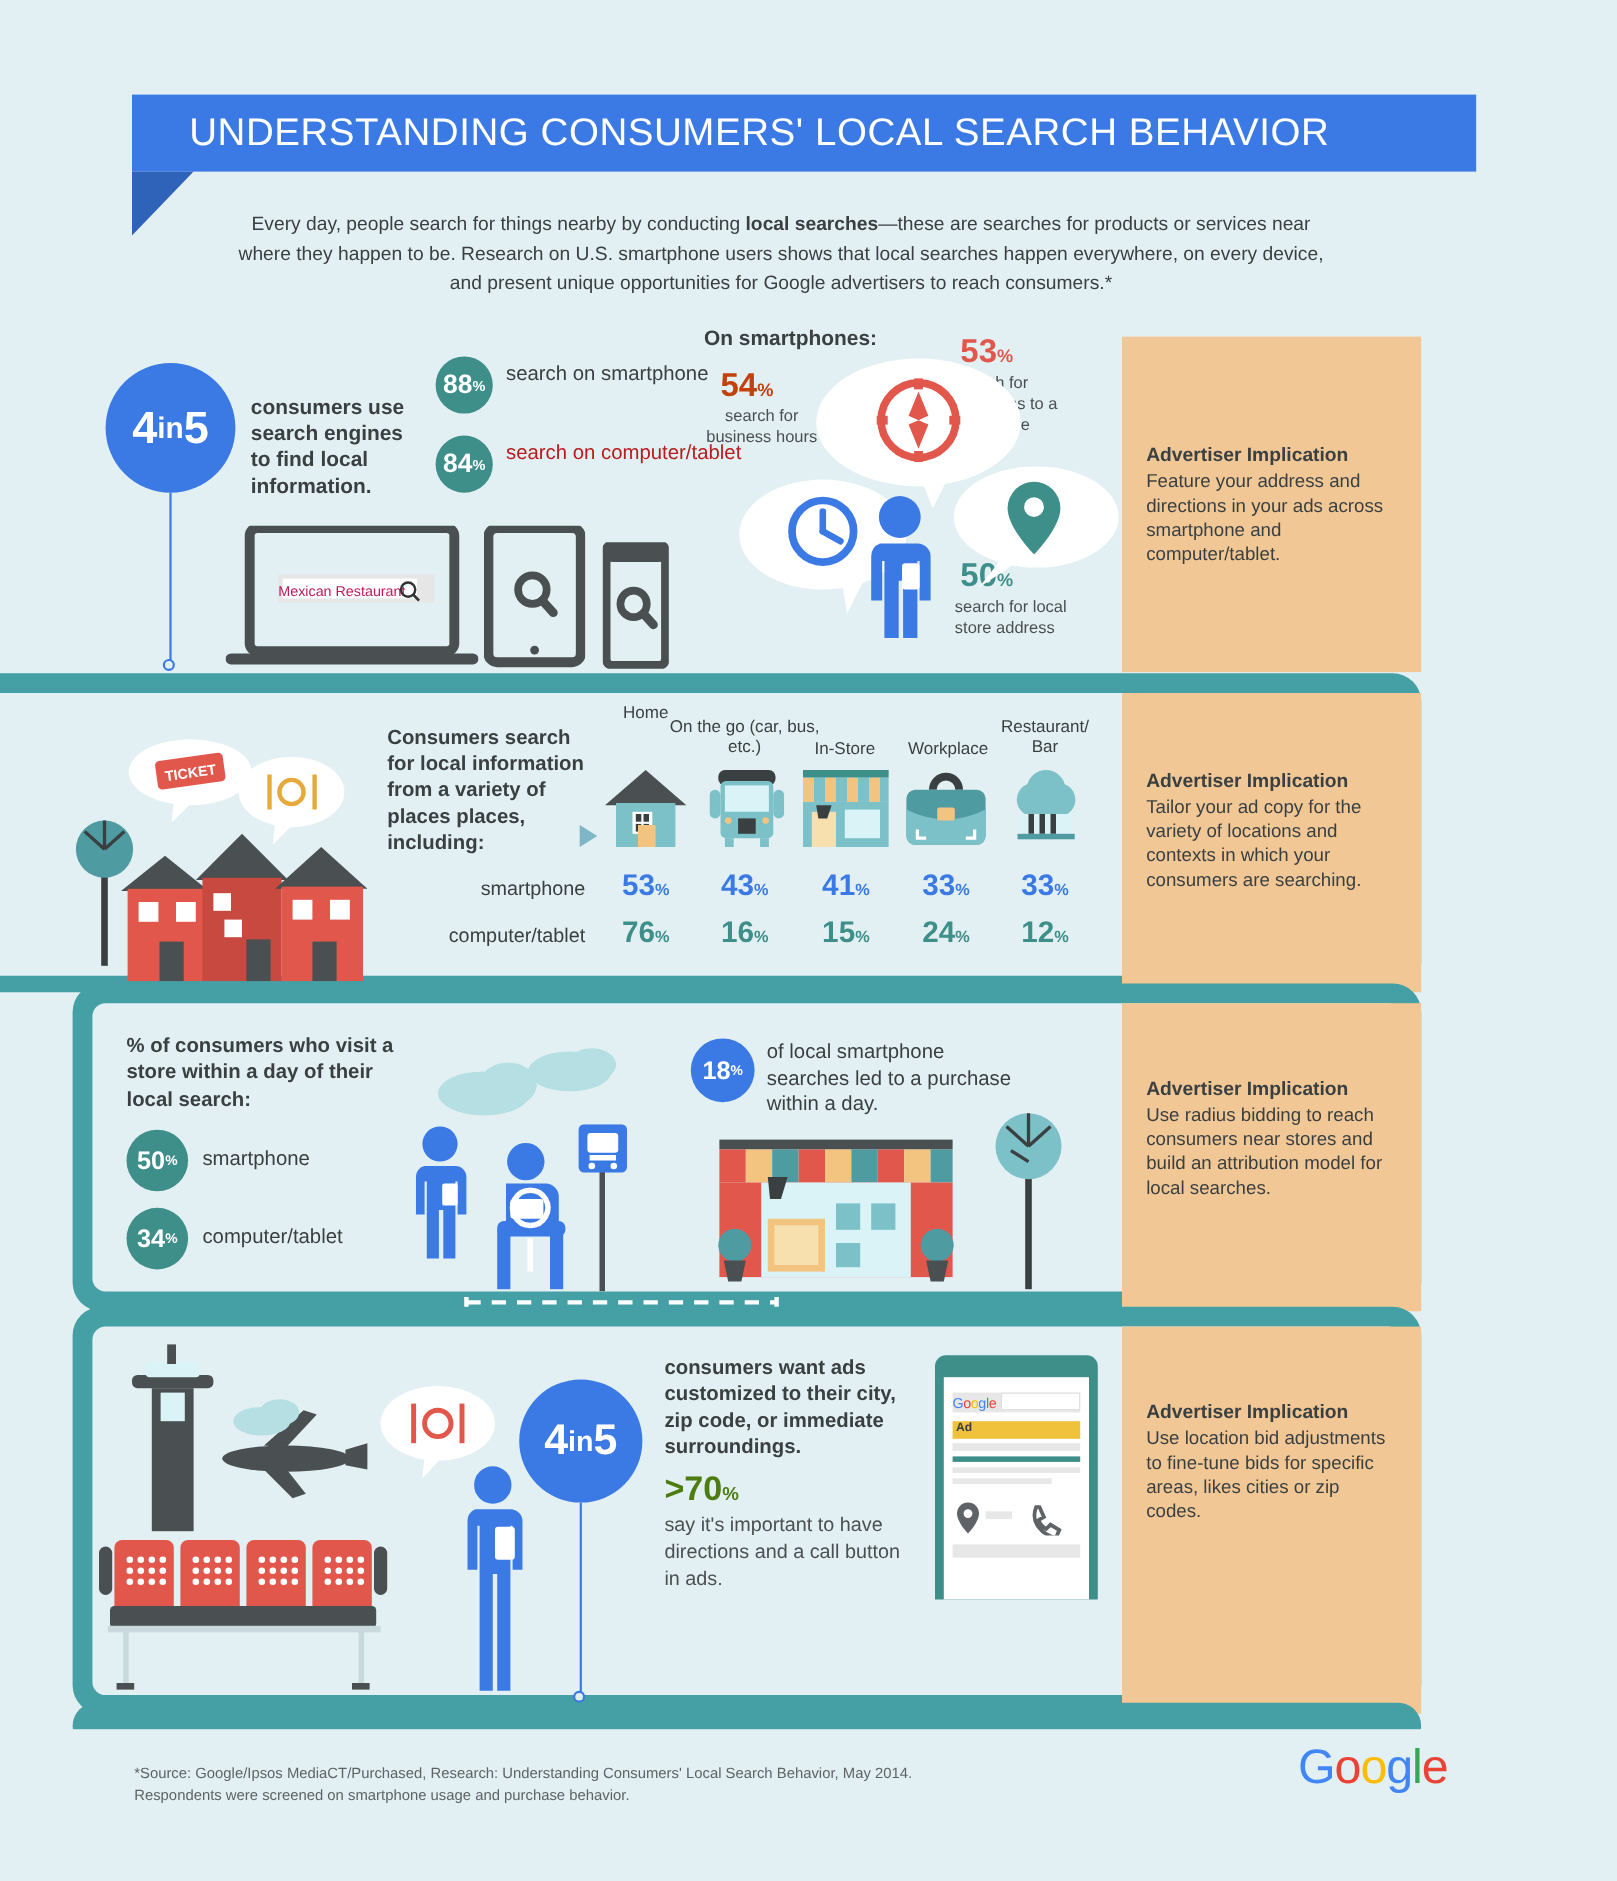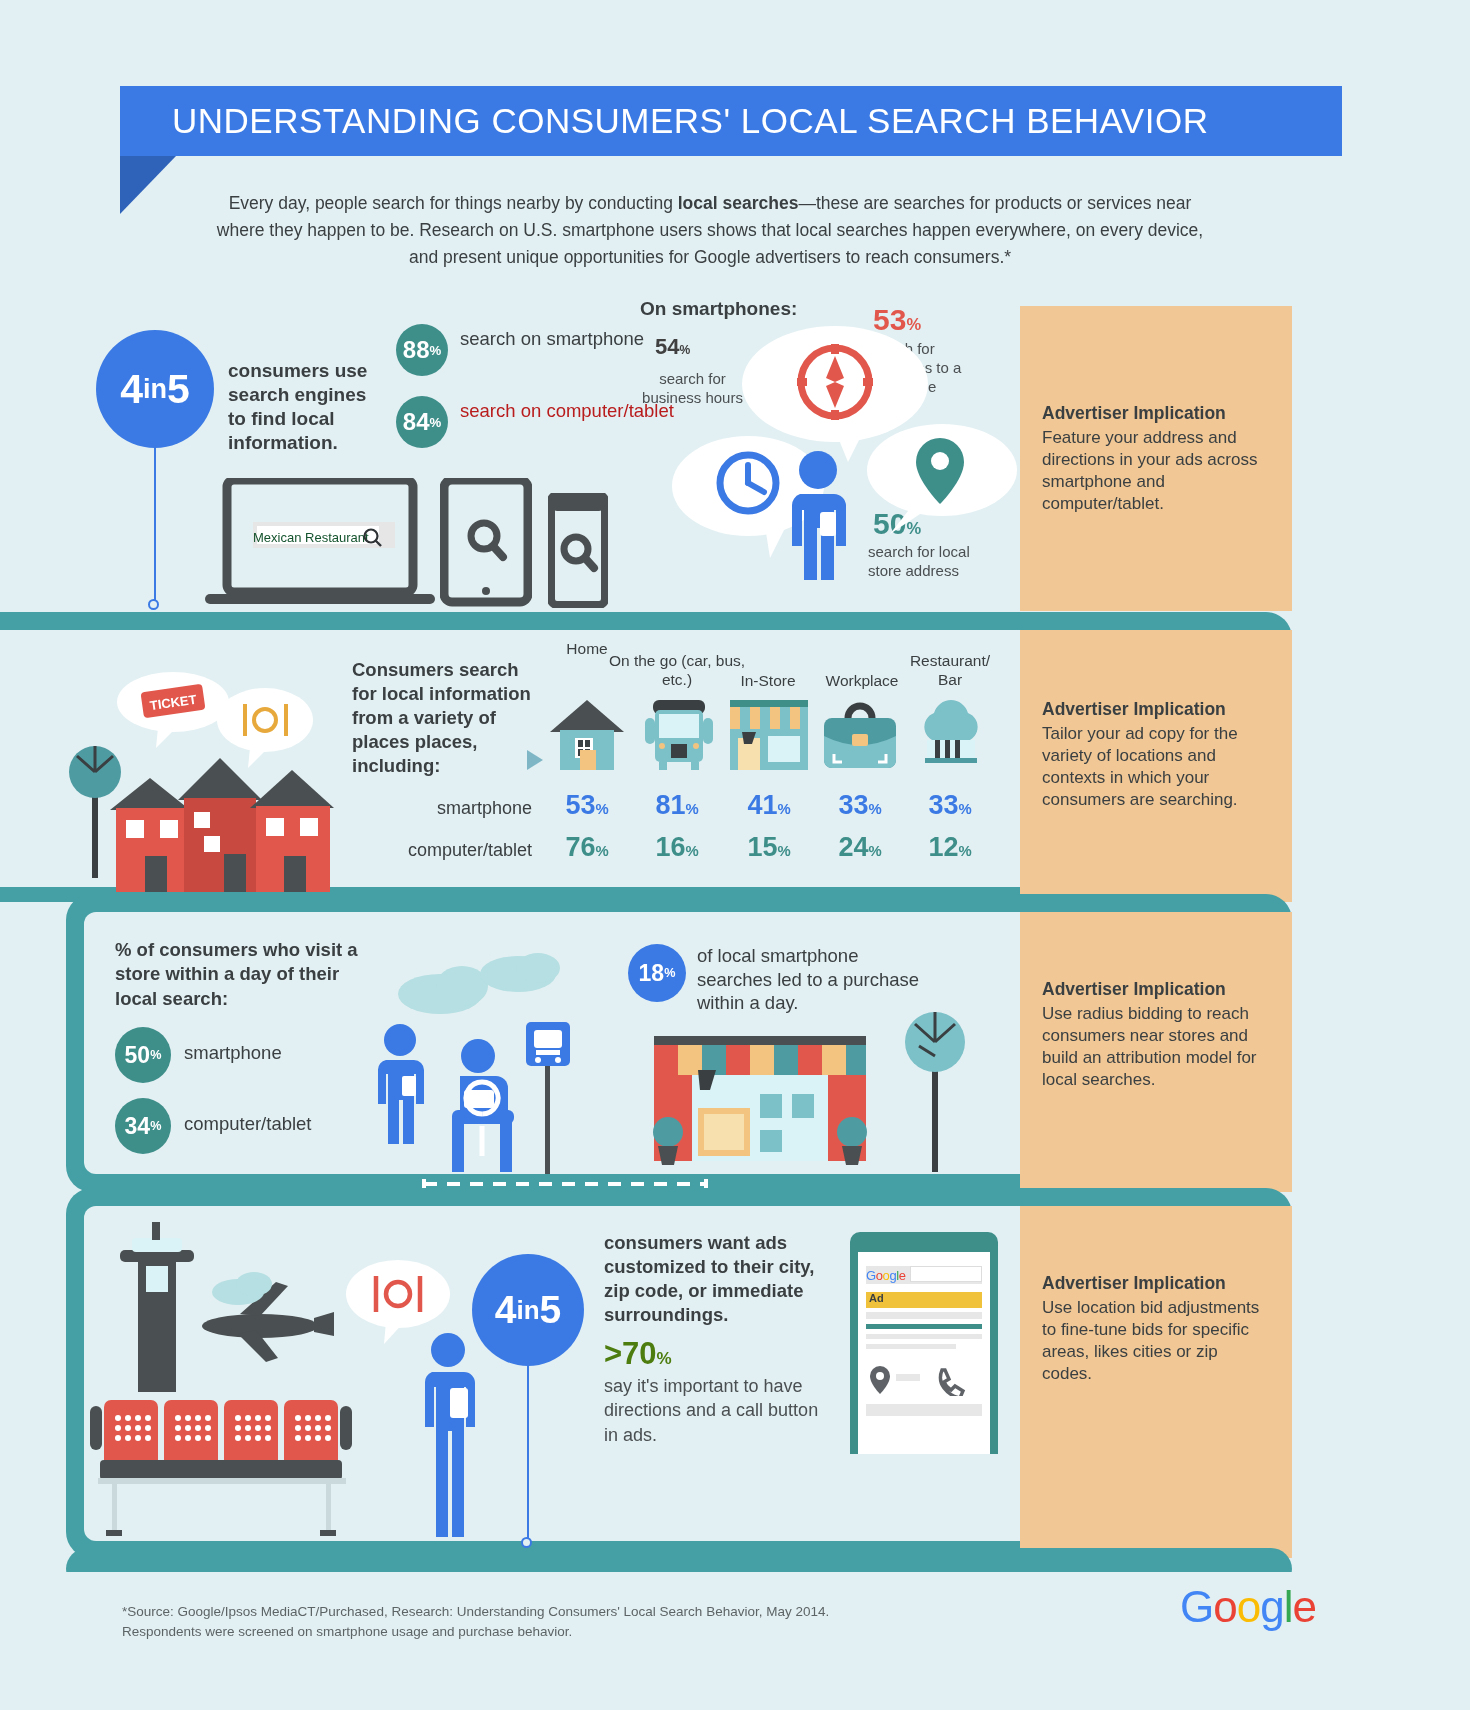--- a/index.html
+++ b/index.html
@@ -55,21 +55,21 @@
   .s1-stem { position:absolute; left:154px; top:448px; width:2px; height:156px; background:#3b7ae4; }
   .s1-dot { position:absolute; left:148px; top:599px; width:11px; height:11px; border-radius:50%; border:2px solid #3b7ae4; background:#e3f0f3; }
   .s1-text { position:absolute; left:228px; top:332px; width:160px; font-size:19px; line-height:1.27; font-weight:700; color:#3a3f41;margin-top:27px; }
 
   .s1-c1 { position:absolute; left:396px; top:324px; width:52px; height:52px; background:#3e8e8a; font-size:24px; }
   .s1-l1 { position:absolute; left:460px; top:327px; font-size:18.5px; line-height:1.28; color:#3a3f41; }
   .s1-c2 { position:absolute; left:396px; top:396px; width:52px; height:52px; background:#3e8e8a; font-size:24px; }
   .s1-l2 { position:absolute; left:460px; top:399px; font-size:18.5px; line-height:1.28; color:#b91c1c; }
 
   .s1-on { position:absolute; left:640px; top:298px; font-size:19px; font-weight:700; color:#3a3f41; }
-  .s1-54 { position:absolute; left:655px; top:334px; font-size:22px; font-weight:700; color:#404040; }
+  .s1-54 { position:absolute; left:655px; top:334px; font-size:30px; font-weight:700; color:#c2410c; }
   .s1-54l { position:absolute; left:640px; top:370px; width:105px; text-align:center; font-size:15px; line-height:1.25; color:#4a4f51; }
   .s1-53 { position:absolute; left:873px; top:303px; font-size:30px; font-weight:700; color:#e2574c; }
   .s1-53l { position:absolute; left:868px; top:340px; width:125px; font-size:15px; line-height:1.25; color:#4a4f51; }
   .s1-50 { position:absolute; left:873px; top:507px; font-size:30px; font-weight:700; color:#3e8e8a; }
   .s1-50l { position:absolute; left:868px; top:543px; width:125px; font-size:15px; line-height:1.25; color:#4a4f51; }
 
   
   .band { position:absolute; background:#45a0a5; }
 
   
@@ -188,21 +188,21 @@
     <path d="M22 44 h34 a12 12 0 0 1 12 12 v40 h-10 v-36 h-2 v70 h-13 v-52 h-4 v52 h-13 v-70 h-2 v36 h-10 v-40 a12 12 0 0 1 8 -12 z" fill="#3b7ae4"></path>
     <rect x="42" y="62" width="16" height="24" rx="3" fill="#fff"></rect>
   </svg>
 
   <svg class="dev" style="left:205px;top:478px;" width="230" height="130">
     <rect x="22" y="2" width="186" height="112" rx="7" fill="none" stroke="#4a4f51" stroke-width="9"></rect>
     <rect x="0" y="116" width="230" height="10" rx="5" fill="#4a4f51"></rect>
     <rect x="48" y="44" width="142" height="26" fill="#e6e6e6"></rect>
     <rect x="52" y="48" width="122" height="18" fill="#fff"></rect>
   </svg>
-  <div style="position:absolute;left:253px;top:530px;font-size:13px;color:#14532d;">Mexican Restaurant</div>
+  <div style="position:absolute;left:253px;top:530px;font-size:13px;color:#be185d;">Mexican Restaurant</div>
   <svg class="dev" style="left:362px;top:527px;" width="22" height="22">
     <circle cx="9" cy="9" r="6.5" fill="none" stroke="#2f3335" stroke-width="2.2"></circle>
     <line x1="13.5" y1="13.5" x2="19" y2="19" stroke="#2f3335" stroke-width="2.4"></line>
   </svg>
 
   <svg class="dev" style="left:440px;top:478px;" width="92" height="130">
     <rect x="4" y="2" width="84" height="122" rx="8" fill="none" stroke="#4a4f51" stroke-width="9"></rect>
     <circle cx="46" cy="113" r="4" fill="#4a4f51"></circle>
     <circle cx="44" cy="58" r="13" fill="none" stroke="#4a4f51" stroke-width="7"></circle>
     <line x1="53" y1="68" x2="63" y2="79" stroke="#4a4f51" stroke-width="8" stroke-linecap="round"></line>
@@ -335,21 +335,21 @@
     <path d="M36 2 a18 18 0 0 1 17 13 a15 15 0 0 1 -5 29 h-24 a15 15 0 0 1 -5 -29 a18 18 0 0 1 17 -13 z" fill="#7cc0c8"></path>
     <rect x="12" y="42" width="48" height="18" fill="#d9f3f6"></rect>
     <rect x="20" y="42" width="5" height="18" fill="#3a3f41"></rect>
     <rect x="30" y="42" width="5" height="18" fill="#3a3f41"></rect>
     <rect x="40" y="42" width="5" height="18" fill="#3a3f41"></rect>
     <rect x="10" y="60" width="52" height="5" fill="#4f9ba2"></rect>
   </svg>
 
   <div class="rowlbl" style="left:380px;top:798px;width:152px;text-align:right;">smartphone</div>
   <div class="cellv sp" style="left:545px;top:790px;width:84px;"><span>53</span><span class="pct-sm">%</span></div>
-  <div class="cellv sp" style="left:635px;top:790px;width:84px;"><span>81</span><span class="pct-sm">%</span></div>
+  <div class="cellv sp" style="left:635px;top:790px;width:84px;"><span>43</span><span class="pct-sm">%</span></div>
   <div class="cellv sp" style="left:727px;top:790px;width:84px;"><span>41</span><span class="pct-sm">%</span></div>
   <div class="cellv sp" style="left:818px;top:790px;width:84px;"><span>33</span><span class="pct-sm">%</span></div>
   <div class="cellv sp" style="left:908px;top:790px;width:84px;"><span>33</span><span class="pct-sm">%</span></div>
 
   <div class="rowlbl" style="left:380px;top:840px;width:152px;text-align:right;">computer/tablet</div>
   <div class="cellv ct" style="left:545px;top:832px;width:84px;"><span>76</span><span class="pct-sm">%</span></div>
   <div class="cellv ct" style="left:635px;top:832px;width:84px;"><span>16</span><span class="pct-sm">%</span></div>
   <div class="cellv ct" style="left:727px;top:832px;width:84px;"><span>15</span><span class="pct-sm">%</span></div>
   <div class="cellv ct" style="left:818px;top:832px;width:84px;"><span>24</span><span class="pct-sm">%</span></div>
   <div class="cellv ct" style="left:908px;top:832px;width:84px;"><span>12</span><span class="pct-sm">%</span></div>

